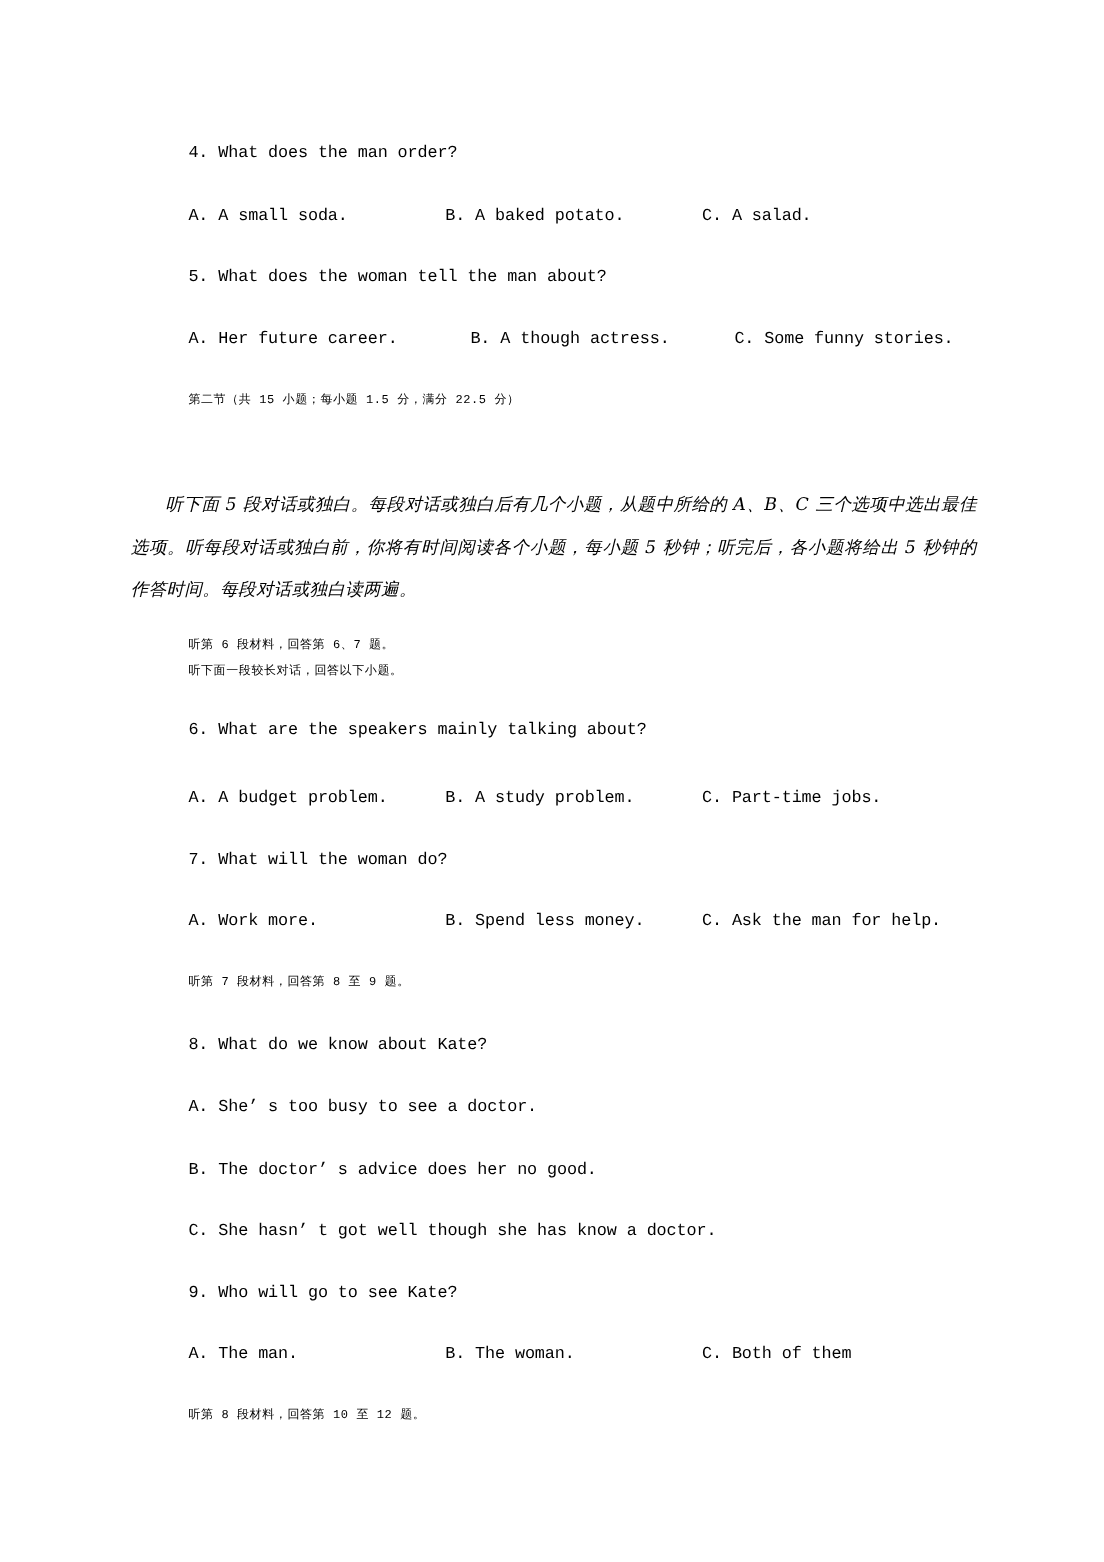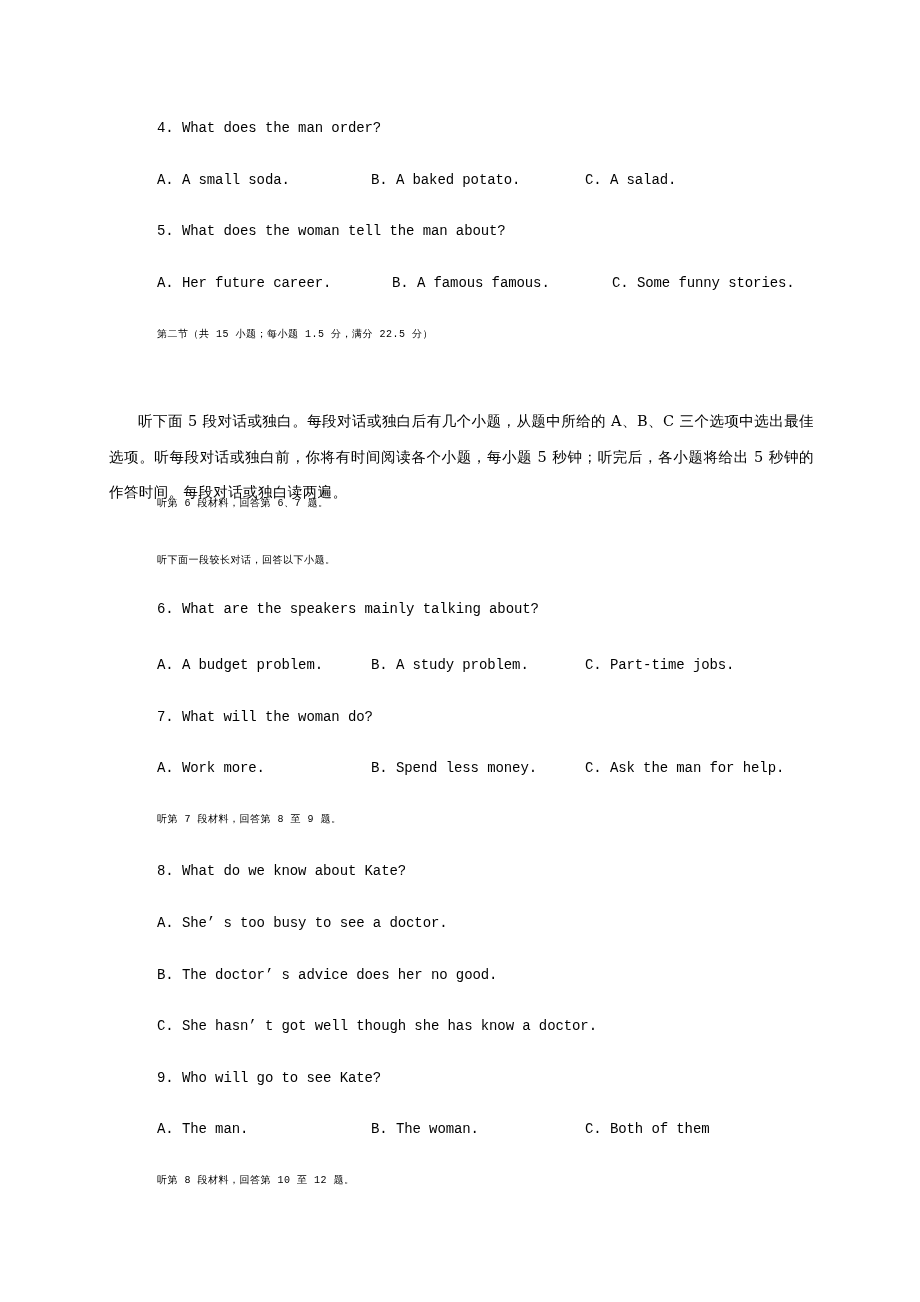--- a/index.html
+++ b/index.html
@@ -3,46 +3,46 @@
 <meta charset="utf-8">
 <style>
   html, body { margin:0; padding:0; background:#ffffff; }
   body { width:920px; height:1302px; position:relative; overflow:hidden;
          font-family:"DejaVu Serif", "Liberation Serif", serif; color:#000; }
   .line { position:absolute; left:109px; font-size:14px; line-height:18px; white-space:nowrap;
           font-family:"Liberation Mono", "DejaVu Sans Mono", monospace; letter-spacing:-0.1px;margin-left:48px; }
   .cn { font-family:Liberation Mono, monospace; font-size:10px; letter-spacing:0.5px; }
   .opt { position:absolute; white-space:nowrap; }
   .para { position:absolute; left:109px; width:705px; font-size:14.5px; line-height:35.5px;
-          text-indent:29px; font-family:"DejaVu Serif", "Liberation Serif", serif; text-align:justify; letter-spacing:0.4px; }
+          text-indent:29px; font-family:"DejaVu Serif", "Liberation Serif", serif; text-align:justify; letter-spacing:0.4px;font-style:italic; }
 </style>
 </head>
 <body>
 
 <div>
 
   <div class="line" style="top:119px">4. What does the man order?</div>
   <div class="line" style="top:171px; width:700px">
     <span class="opt" style="left:0">A. A small soda.</span>
     <span class="opt" style="left:214px">B. A baked potato.</span>
     <span class="opt" style="left:428px">C. A salad.</span>
   </div>
 
   <div class="line" style="top:222px">5. What does the woman tell the man about?</div>
   <div class="line" style="top:274px; width:700px">
     <span class="opt" style="left:0">A. Her future career.</span>
-    <span class="opt" style="left:235px">B. A famous famous.</span>
+    <span class="opt" style="left:235px">B. A though actress.</span>
     <span class="opt" style="left:455px">C. Some funny stories.</span>
   </div>
 
   <div class="line cn" style="top:326px">第二节（共 15 小题；每小题 1.5 分，满分 22.5 分）</div>
 
   <div class="para" style="top:404px">听下面 5 段对话或独白。每段对话或独白后有几个小题，从题中所给的 A、B、C 三个选项中选出最佳选项。听每段对话或独白前，你将有时间阅读各个小题，每小题 5 秒钟；听完后，各小题将给出 5 秒钟的作答时间。每段对话或独白读两遍。</div>
 
-  <div class="line cn" style="top:495px">听第 6 段材料，回答第 6、7 题。</div>
+  <div class="line cn" style="top:530px">听第 6 段材料，回答第 6、7 题。</div>
   <div class="line cn" style="top:552px">听下面一段较长对话，回答以下小题。</div>
 
   <div class="line" style="top:600px">6. What are the speakers mainly talking about?</div>
   <div class="line" style="top:656px; width:700px">
     <span class="opt" style="left:0">A. A budget problem.</span>
     <span class="opt" style="left:214px">B. A study problem.</span>
     <span class="opt" style="left:428px">C. Part-time jobs.</span>
   </div>
 
   <div class="line" style="top:708px">7. What will the woman do?</div>

